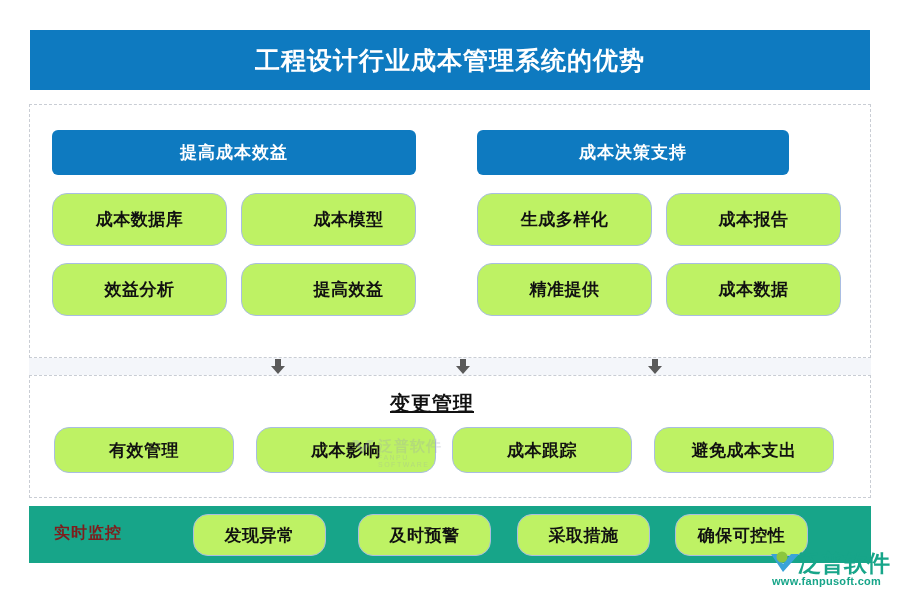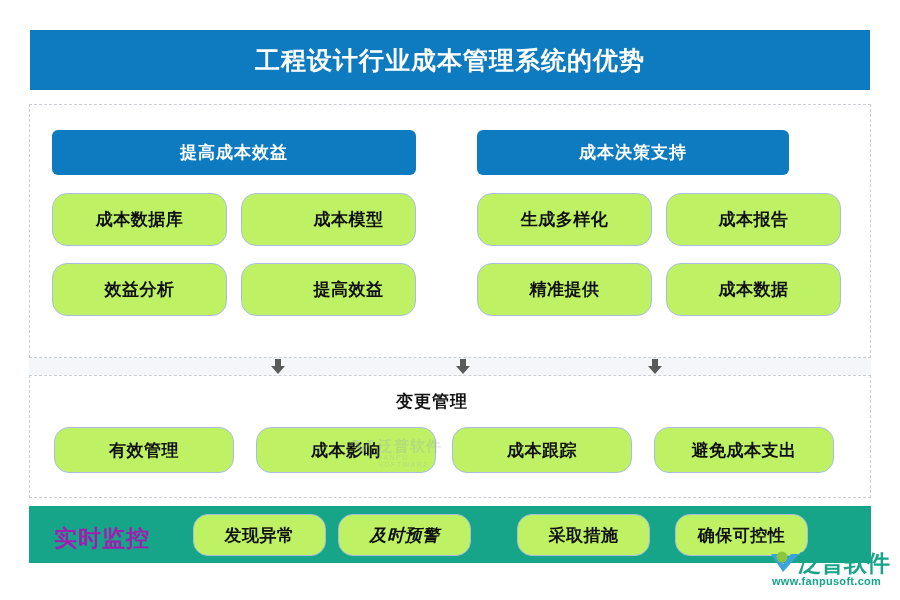--- a/index.html
+++ b/index.html
@@ -142,52 +142,53 @@
   .gc-c3 { left: 477px; }
   .gc-c4 { left: 666px; }
 
   
   .mid-title {
     position: absolute;
     left: 0;
     top: 390px;
     width: 864px;
     text-align: center;
-    font-size: 17px;
+    font-size: 20px;
     font-weight: bold;
     color: #111111;
     letter-spacing: 1px;
+    text-decoration: underline;
   }
   .mid-card { width: 180px; height: 46px; top: 427px; }
   .mc-1 { left: 54px;  }
   .mc-2 { left: 256px; }
   .mc-3 { left: 452px; }
   .mc-4 { left: 654px; }
 
   
   .green-bar {
     position: absolute;
     left: 29px;
     top: 506px;
     width: 842px;
     height: 57px;
     background: #17a589;
   }
   .green-label {
     position: absolute;
     left: 54px;
     top: 523px;
-    font-size: 23px;
-    font-weight: bold;
-    color: #a21caf;
+    font-size: 16px;
+    font-weight: bold;
+    color: #7f1d1d;
     letter-spacing: 1px;
   }
   .bottom-card { width: 133px; height: 42px; top: 514px; }
   .bc-1 { left: 193px; }
-  .bc-2 { left: 338px; font-style: italic; }
+  .bc-2 { left: 358px; }
   .bc-3 { left: 517px; }
   .bc-4 { left: 675px; }
 
   
   .wm-center {
     position: absolute;
     left: 352px;
     top: 437px;
     display: flex;
     align-items: center;

